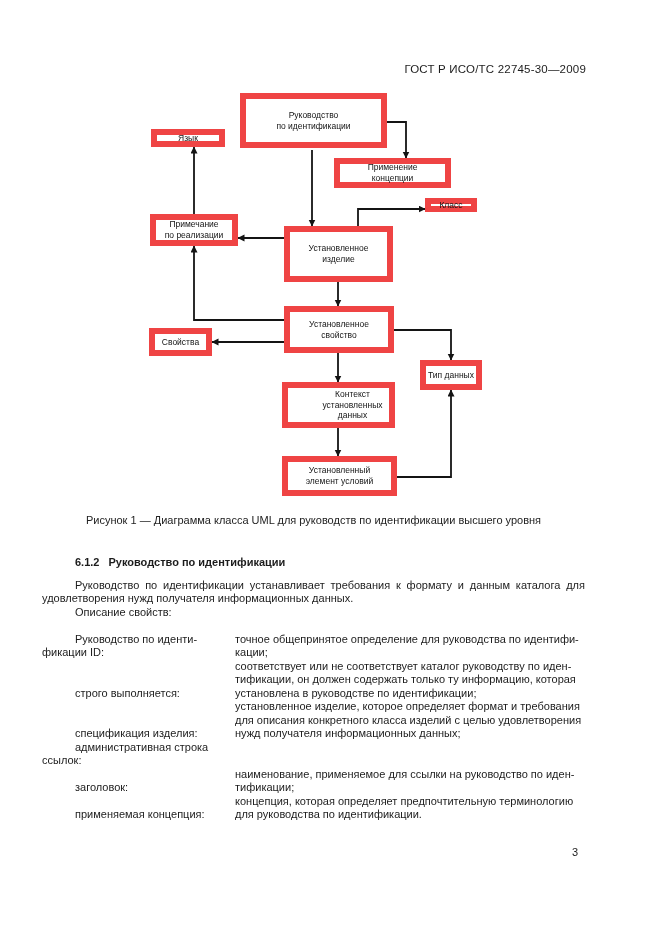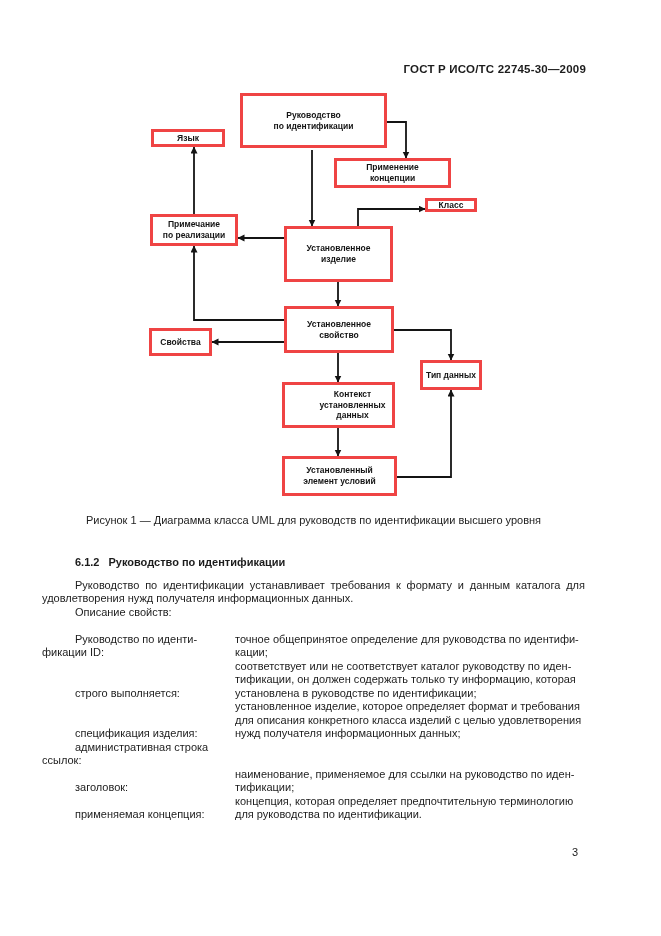--- a/index.html
+++ b/index.html
@@ -3,31 +3,31 @@
 <meta charset="utf-8">
 <style>
   html,body { margin:0; padding:0; background:#888; }
   .page {
     position:relative; width:661px; height:936px; margin:0 auto;
     background:#ffffff; font-family:"Liberation Sans", sans-serif;
     color:#1c1c1c; overflow:hidden;
   }
   .doc-header {
     position:absolute; top:63px; left:42px; right:75px;
-    text-align:right; font-size:11.5px; font-weight:bold;
+    text-align:right; font-size:11.5px; font-weight:normal;
     letter-spacing:0.2px;
   }
   
   .diagram { position:absolute; left:140px; top:90px; width:350px; height:420px; }
   .diagram svg { position:absolute; left:0; top:0; }
   .dbox {
     position:absolute; box-sizing:border-box;
-    border:3px solid #ef4444; background:#fff;
+    border:6px solid #ef4444; background:#fff;
     display:flex; align-items:center; justify-content:center;
-    text-align:center; font-size:8.5px; font-weight:bold;
+    text-align:center; font-size:8.5px; font-weight:normal;
     line-height:1.25; white-space:pre-line; color:#141414;
   }
   .caption {
     position:absolute; top:514px; left:42px; width:543px;
     text-align:center; font-size:11px; color:#222;
   }
   
   .content { position:absolute; left:42px; top:556px; width:543px;
     font-size:11px; line-height:13.5px; }
   .sec-heading { font-weight:bold; margin:0 0 9px 0; text-indent:33px; }

